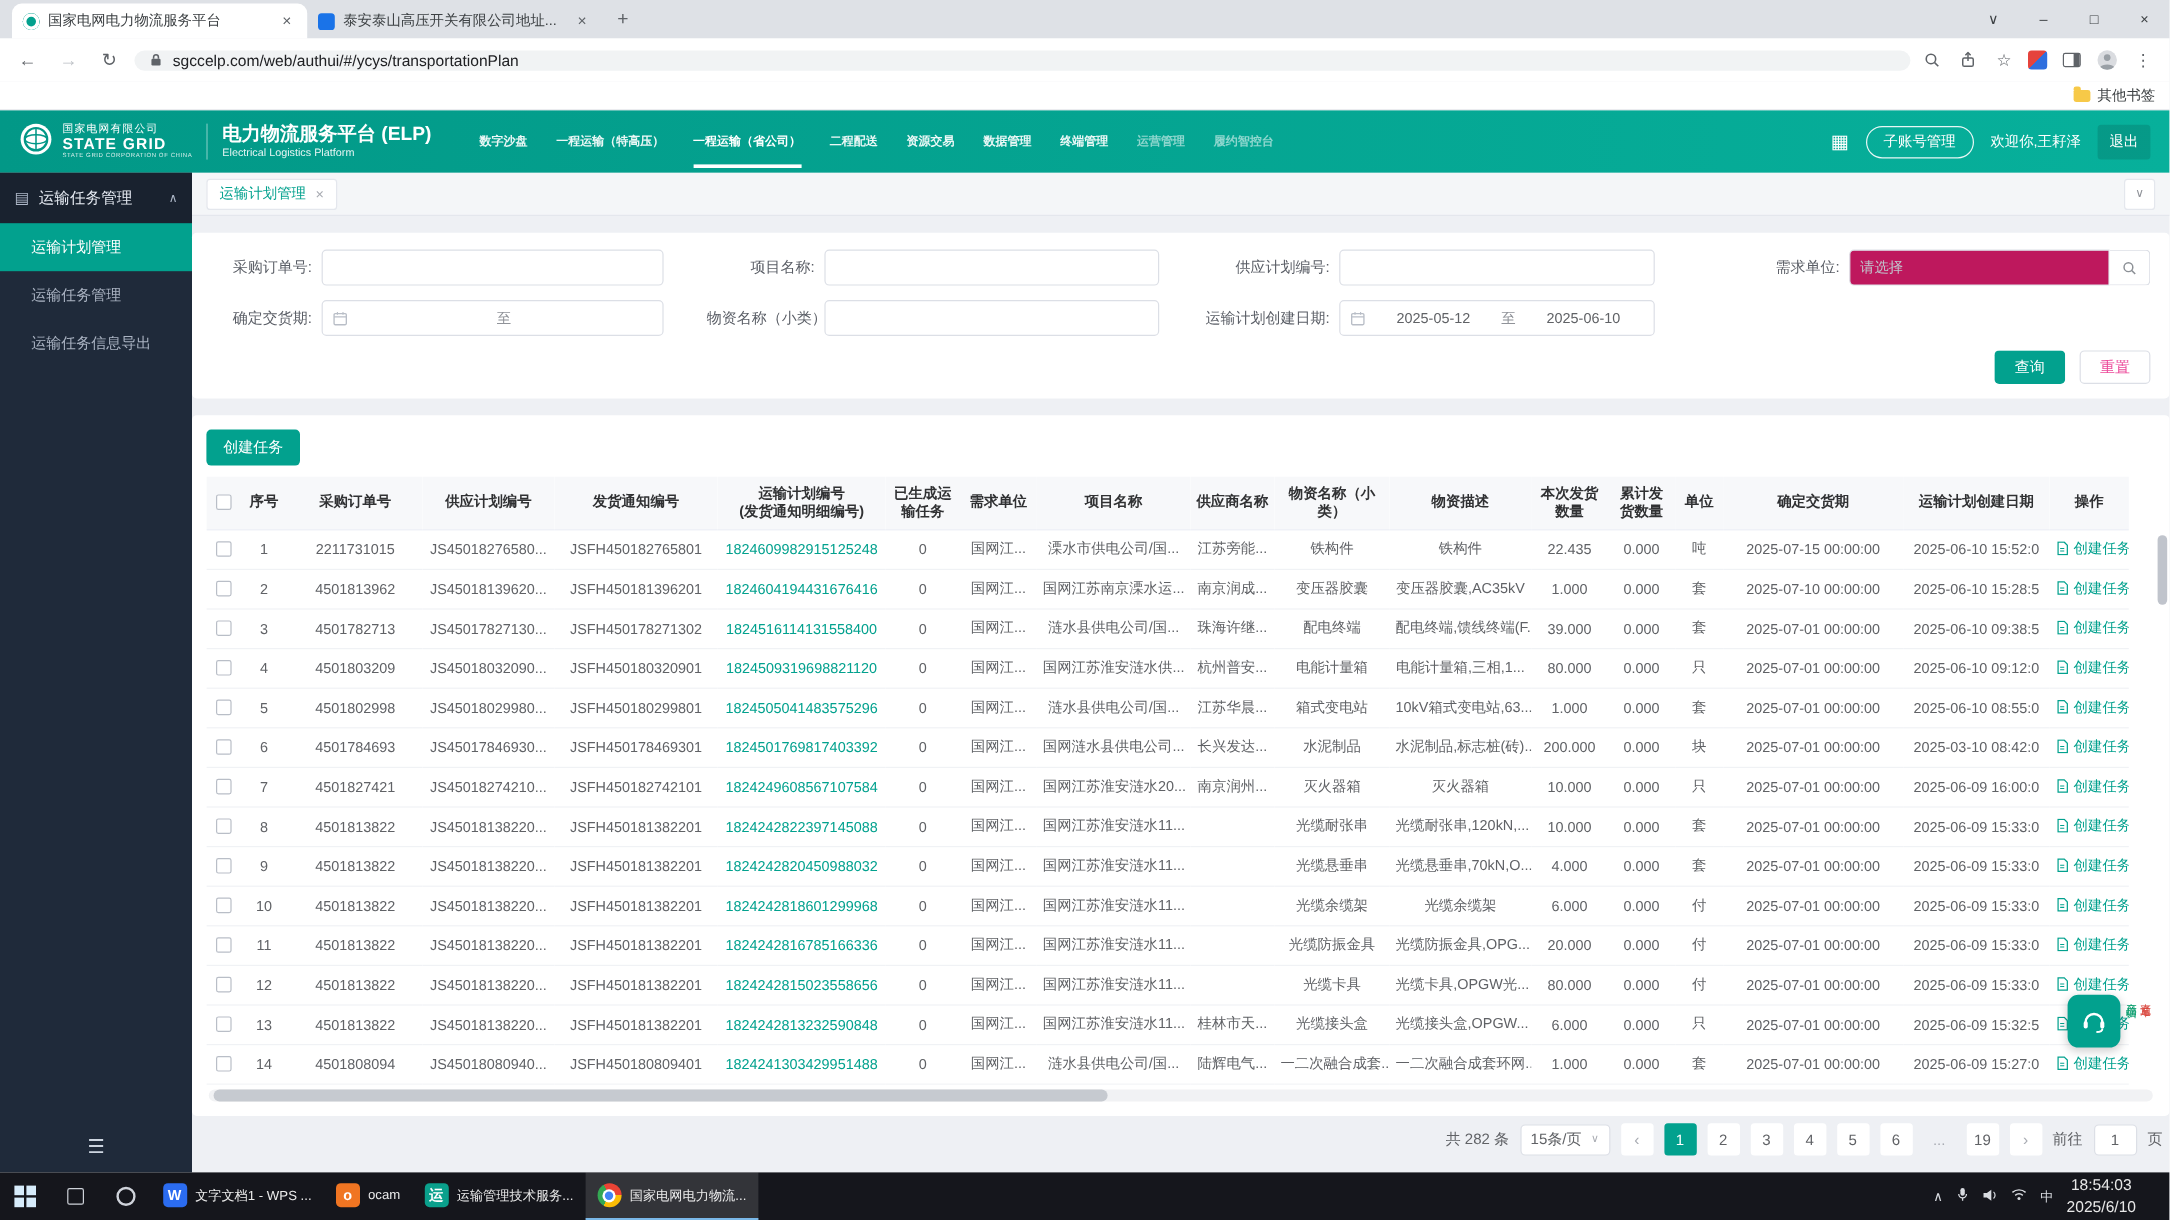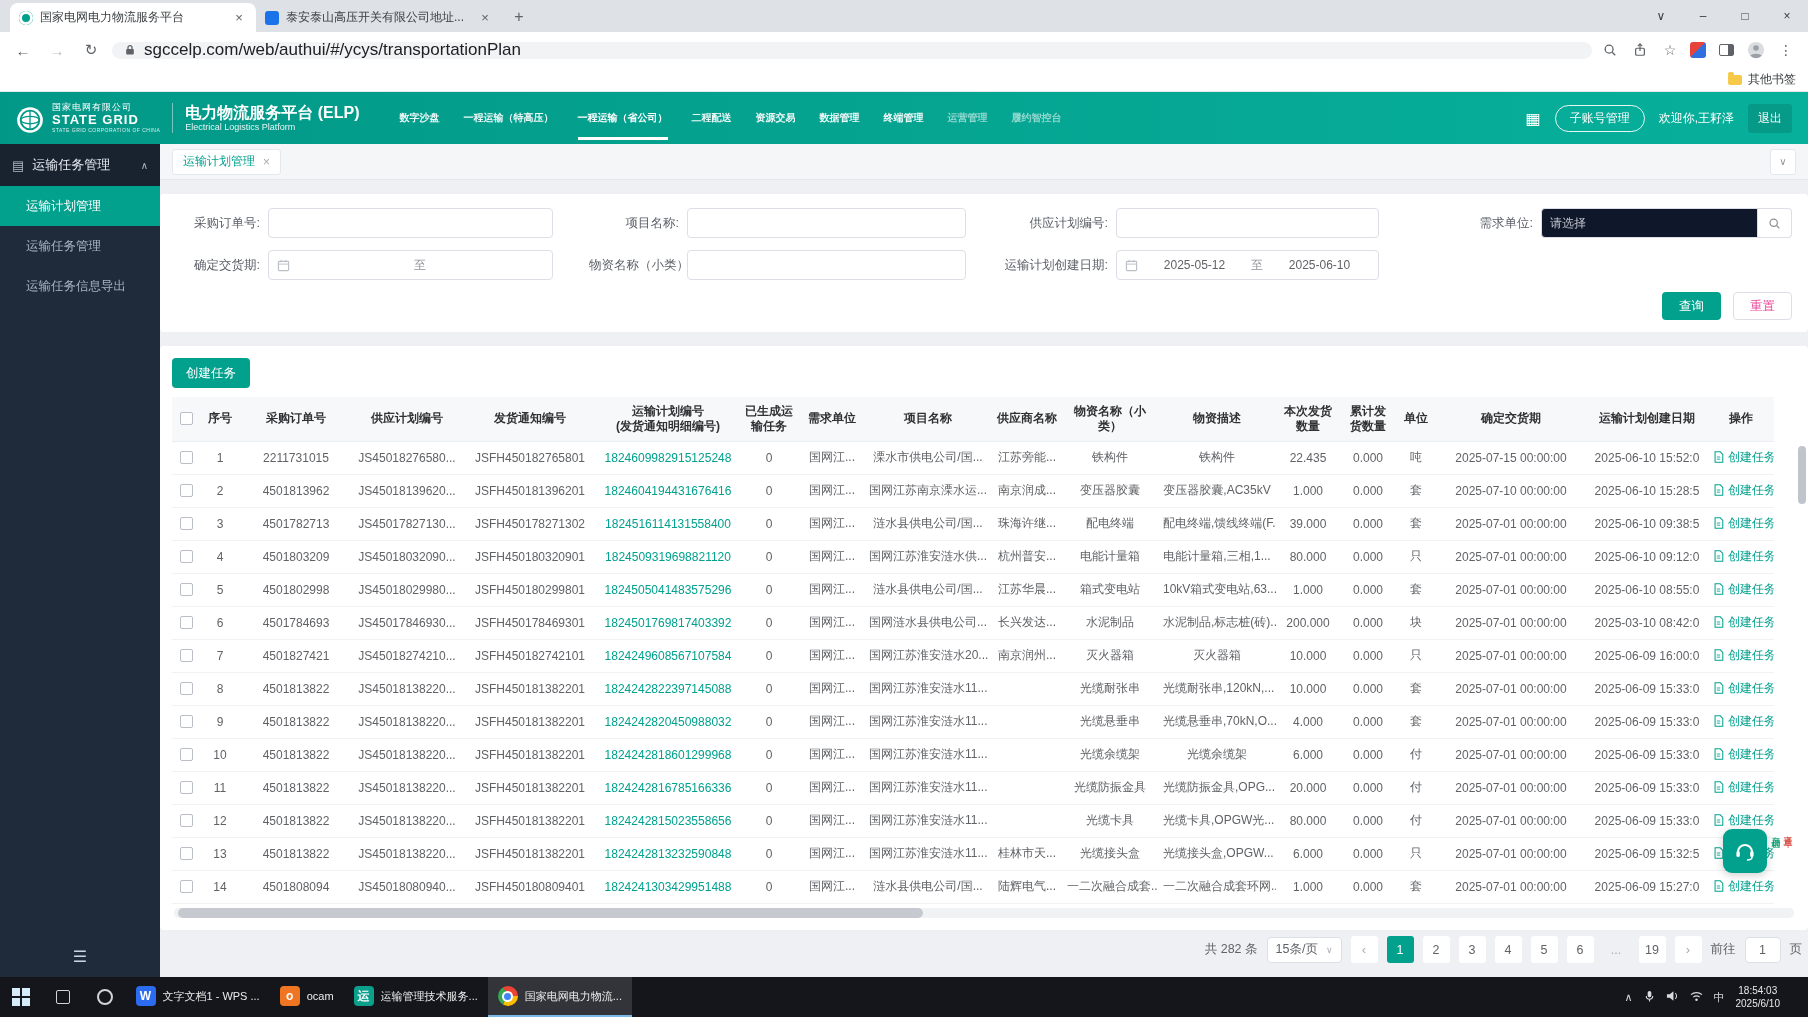--- a/index.html
+++ b/index.html
@@ -16,33 +16,33 @@
   .favicon { width:14px; height:14px; border-radius:50%; flex:0 0 auto; }
   .fav-sgcc { background:#02a18e; box-shadow:inset 0 0 0 3px #fff, inset 0 0 0 7px #02a18e; }
   .fav-blue { background:#1a73e8; border-radius:3px; }
   .new-tab { width:26px; height:26px; margin:0 0 2px 4px; display:grid; place-items:center; color:#5f6368; font-size:16px; }
   .tabbar-spacer { flex:1; }
   .win-controls { display:flex; align-items:center; height:32px; }
   .wc { width:42px; height:32px; display:grid; place-items:center; color:#3c4043; font-size:12px; }
   .chrome-addr { height:36px; background:#fff; display:flex; align-items:center; gap:8px; padding:0 10px; flex:0 0 auto; }
   .nav-btn { width:26px; height:26px; display:grid; place-items:center; font-size:15px; color:#5f6368; border-radius:50%; }
   .nav-btn.disabled { color:#bdc1c6; }
-  .url-pill { flex:1; height:17px; background:#f1f3f4; border-radius:14px; display:flex; align-items:center; gap:8px; padding:0 12px; font-size:17px; color:#202124; }
+  .url-pill { flex:1; height:17px; background:#f1f3f4; border-radius:14px; display:flex; align-items:center; gap:8px; padding:0 12px; font-size:13px; color:#202124; }
   .addr-icons { display:flex; align-items:center; gap:10px; padding-right:2px; }
   .a-icon { width:20px; height:20px; display:grid; place-items:center; color:#5f6368; font-size:14px; }
   .ext-icon { width:16px; height:16px; border-radius:3px; background:linear-gradient(135deg,#e5433c 50%,#2f6fde 50%); }
   .panel-icon { width:15px; height:12px; border:1.5px solid #5f6368; border-radius:2px; position:relative; }
   .panel-icon::after { content:""; position:absolute; right:0; top:0; bottom:0; width:5px; background:#5f6368; }
   .chrome-bookmarks { height:24px; background:#fff; border-bottom:1px solid #e6e8eb; display:flex; align-items:center; justify-content:flex-end; gap:6px; padding:0 12px; font-size:12px; color:#3c4043; flex:0 0 auto; }
   .folder-ic { width:14px; height:10px; background:#f7c948; border-radius:1px 2px 2px 2px; position:relative; }
   .folder-ic::before { content:""; position:absolute; top:-3px; left:0; width:6px; height:3px; background:#f7c948; border-radius:2px 2px 0 0; }
 
   
   .app-header { height:52px; background:linear-gradient(90deg,#029887,#07b09b); display:flex; align-items:center; color:#fff; padding:0 16px; gap:12px; flex:0 0 auto; }
-  .org-block { display:flex; align-items:flex-end; gap:8px; }
+  .org-block { display:flex; align-items:flex-start; gap:8px; }
   .org-lines { line-height:1.15; }
   .org-l1 { font-size:9px; letter-spacing:1px; }
   .org-l2 { font-size:13px; font-weight:bold; letter-spacing:1px; }
   .org-l3 { font-size:5px; opacity:.85; letter-spacing:.5px; }
   .hd-divider { width:1px; height:30px; background:rgba(255,255,255,.45); }
   .app-title-block { line-height:1.2; margin-right:28px; }
   .app-title { font-size:16px; font-weight:bold; }
   .app-subtitle { font-size:9px; opacity:.9; }
   .main-nav { display:flex; align-items:center; gap:24px; flex:1; }
   .nav-item { font-size:10px; font-weight:bold; color:rgba(255,255,255,.92); padding:15px 0 12px; border-bottom:3px solid transparent; white-space:nowrap; cursor:default; }
@@ -75,21 +75,21 @@
   
   .filter-card { background:#fff; border-radius:4px; padding:14px 16px 12px; }
   .f-grid { display:grid; grid-template-columns:1fr 1fr 1fr 1fr; column-gap:36px; row-gap:12px; }
   .field { display:flex; align-items:center; min-width:0; }
   .field .f-label { flex:0 0 auto; text-align:right; padding-right:8px; color:#5a5e66; font-size:12.5px; white-space:nowrap; }
   .f-grid .field:nth-child(4n+1) .f-label { width:92px; }
   .f-grid .field:nth-child(4n+2) .f-label { width:98px; }
   .f-grid .field:nth-child(4n+3) .f-label { width:114px; }
   .f-grid .field:nth-child(4n+4) .f-label { width:126px; }
   .f-input { flex:1; min-width:0; height:30px; border:1px solid #dcdfe6; border-radius:4px; background:#fff; font:inherit; color:#606266; padding:0 8px; outline:none; }
-  .select-box { flex:1; min-width:0; height:30px; border:1px solid #dcdfe6; border-radius:4px 0 0 4px; background:#0f172a; display:flex; align-items:center; padding:0 8px; color:#c0c4cc; }
+  .select-box { flex:1; min-width:0; height:30px; border:1px solid #dcdfe6; border-radius:4px 0 0 4px; background:#be185d; display:flex; align-items:center; padding:0 8px; color:#c0c4cc; }
   .select-btn { width:34px; height:30px; border:1px solid #dcdfe6; border-left:none; border-radius:0 4px 4px 0; background:#fff; display:grid; place-items:center; }
   .daterange { flex:1; min-width:0; height:30px; border:1px solid #dcdfe6; border-radius:4px; background:#fff; display:flex; align-items:center; gap:6px; padding:0 8px; color:#606266; }
   .dr-part { flex:1; text-align:center; white-space:nowrap; overflow:hidden; }
   .dr-sep { color:#909399; flex:0 0 auto; }
   .f-actions { display:flex; justify-content:flex-end; gap:12px; margin-top:12px; }
   .btn { height:28px; padding:0 16px; border-radius:4px; font-size:12.5px; display:inline-flex; align-items:center; border:1px solid transparent; }
   .btn-primary { background:#02a18e; color:#fff; }
   .btn-plain { background:#fff; color:#ec4899; border-color:#dcdfe6; }
 
   
@@ -138,21 +138,21 @@
   .tb-app.active { background:rgba(255,255,255,.13); border-bottom-color:#7ab8e8; }
   .app-ic { width:20px; height:20px; border-radius:4px; display:grid; place-items:center; font-size:12px; font-weight:bold; color:#fff; flex:0 0 auto; }
   .ic-wps { background:#2b6cf0; }
   .ic-ocam { background:#f07522; }
   .ic-trans { background:#0aa08c; }
   .chrome-ball { width:20px; height:20px; border-radius:50%; background:conic-gradient(from -30deg,#ea4335 0 120deg,#fbbc05 0 240deg,#34a853 0 360deg); position:relative; flex:0 0 auto; }
   .chrome-ball::before { content:""; position:absolute; inset:4.5px; background:#fff; border-radius:50%; }
   .chrome-ball::after { content:""; position:absolute; inset:6.5px; background:#4285f4; border-radius:50%; }
   .tray { margin-left:auto; display:flex; align-items:center; gap:11px; padding:0 12px; font-size:11px; }
   .tray .sm { color:#d8dbe0; font-size:11px; }
-  .clock { text-align:center; line-height:1.35; font-size:10px; }
+  .clock { text-align:center; line-height:1.35; font-size:13px; }
   .edge-strip { width:5px; border-left:1px solid rgba(255,255,255,.25); }
 </style>
 </head>
 <body>
 
 <div class="screen">
 
   <div class="chrome-tabs">
     <div class="tab active">
       <span class="favicon fav-sgcc"></span>

